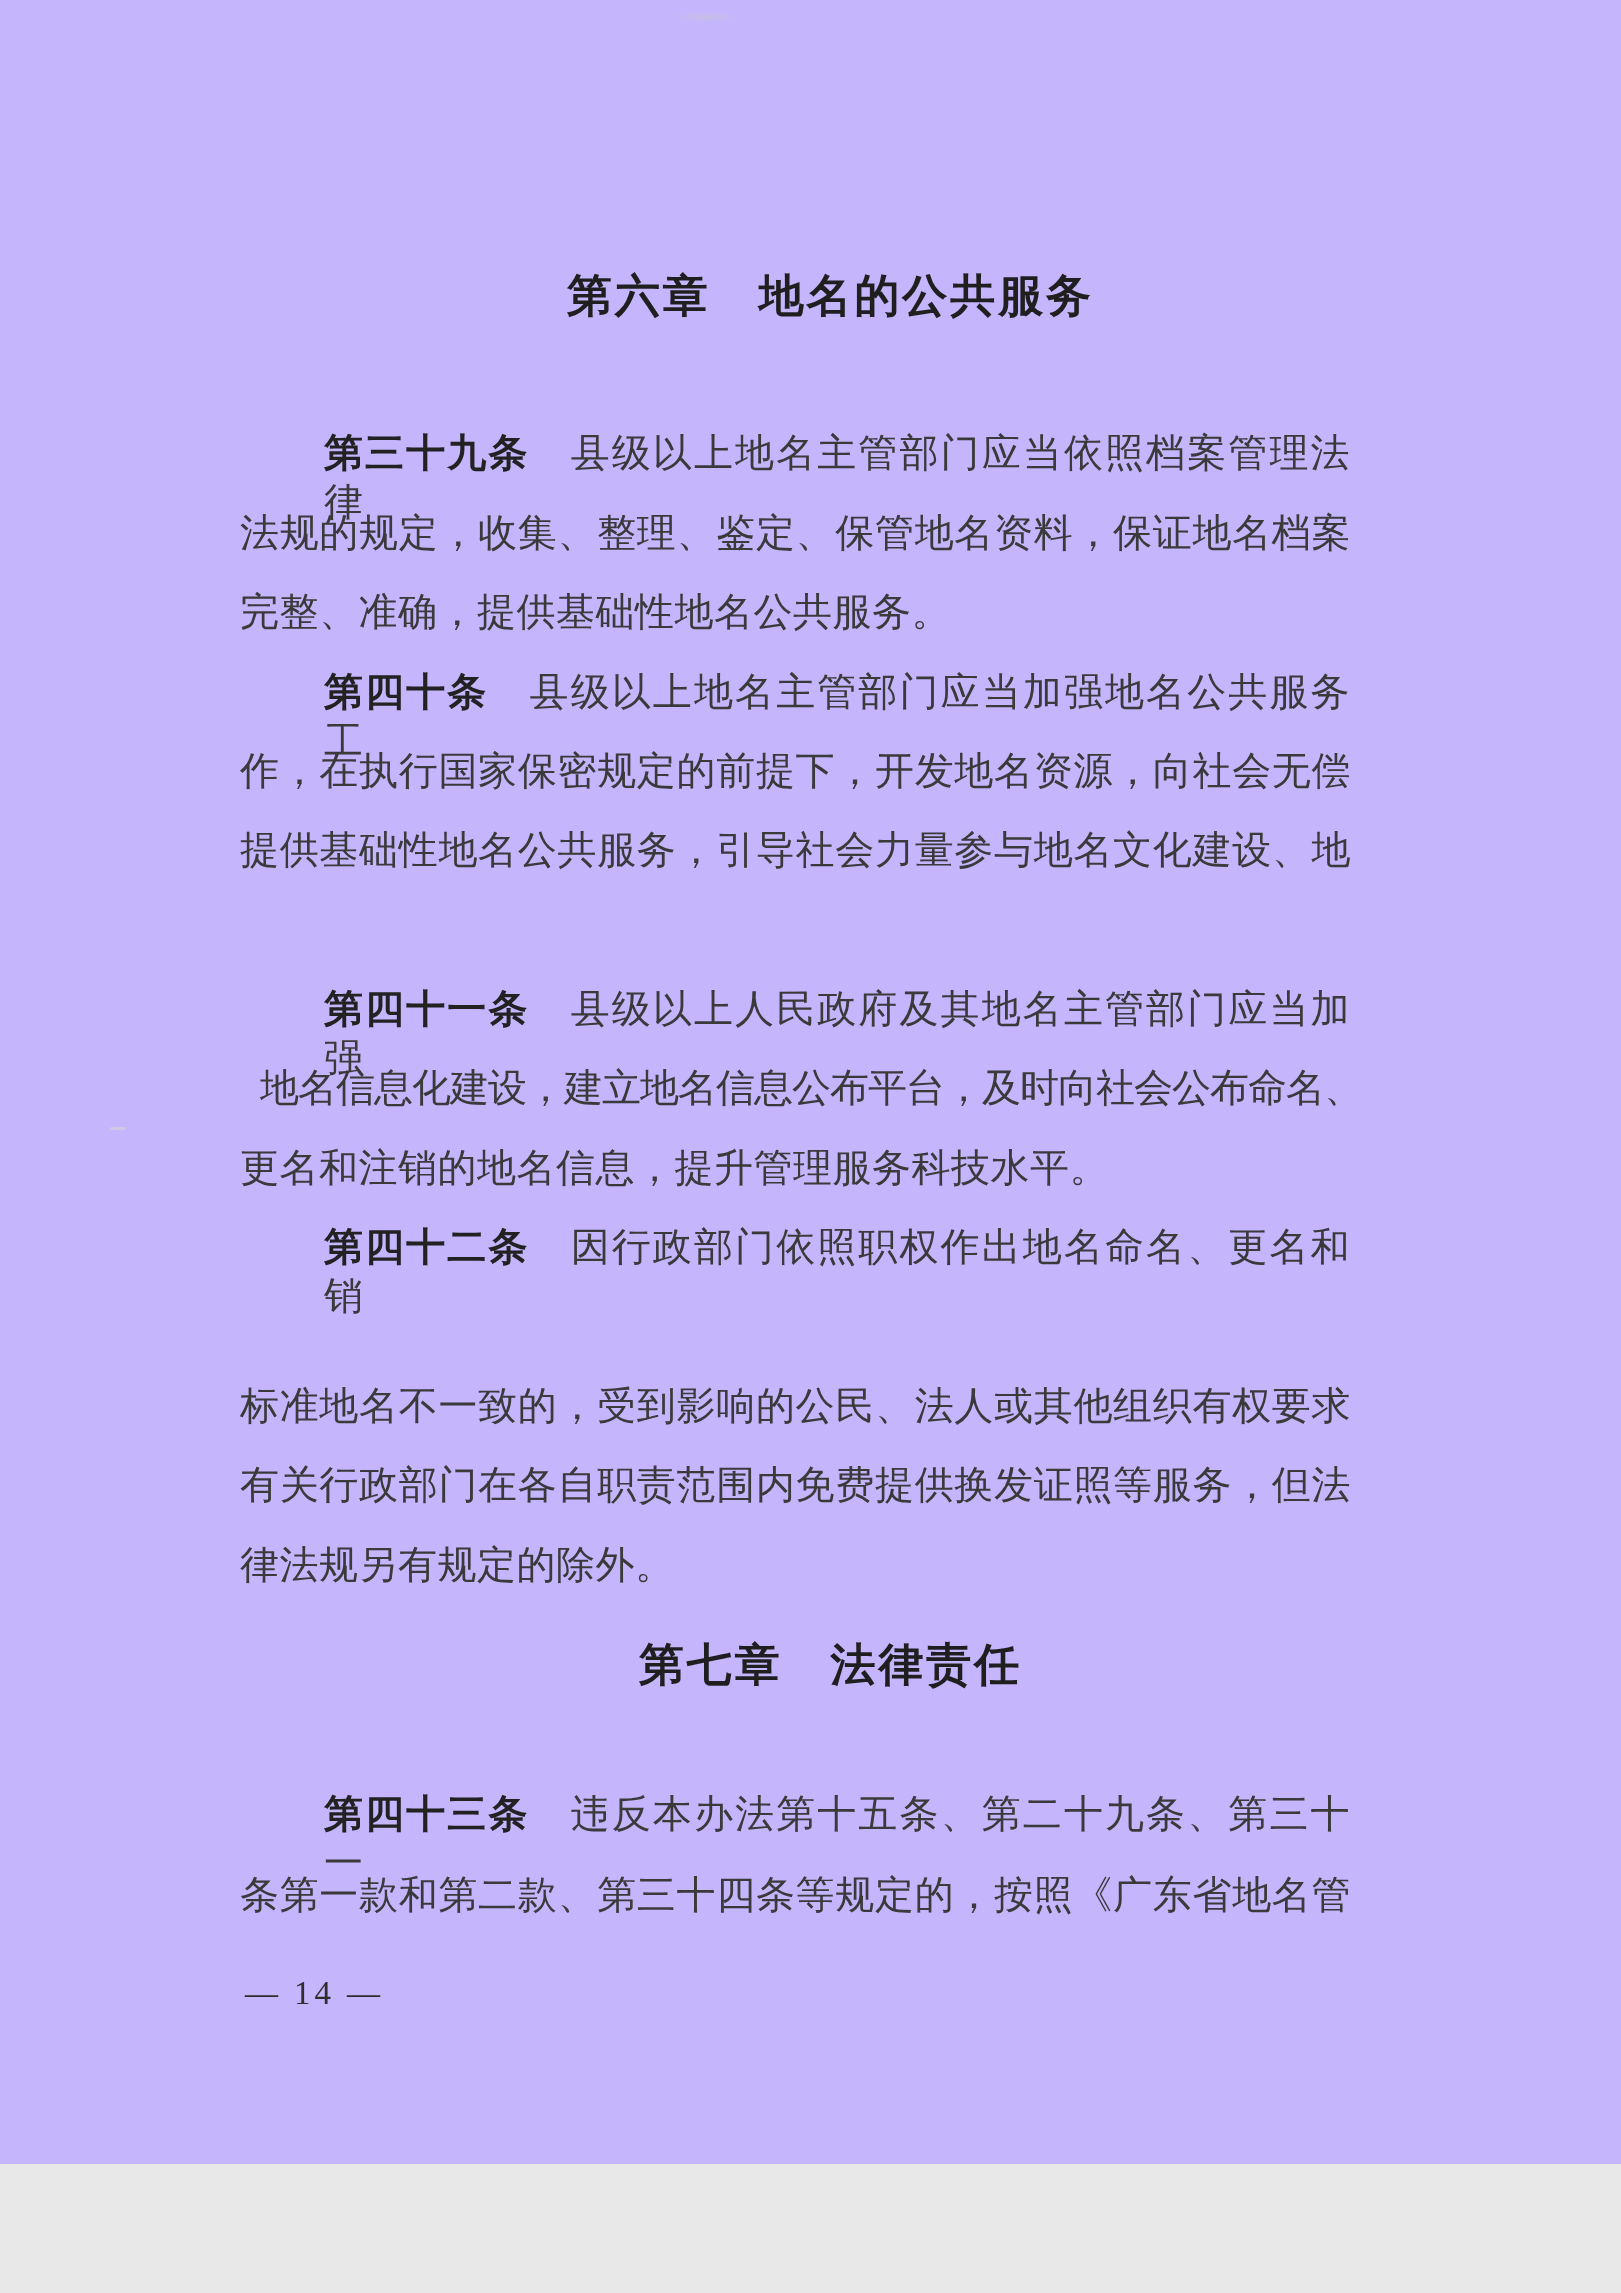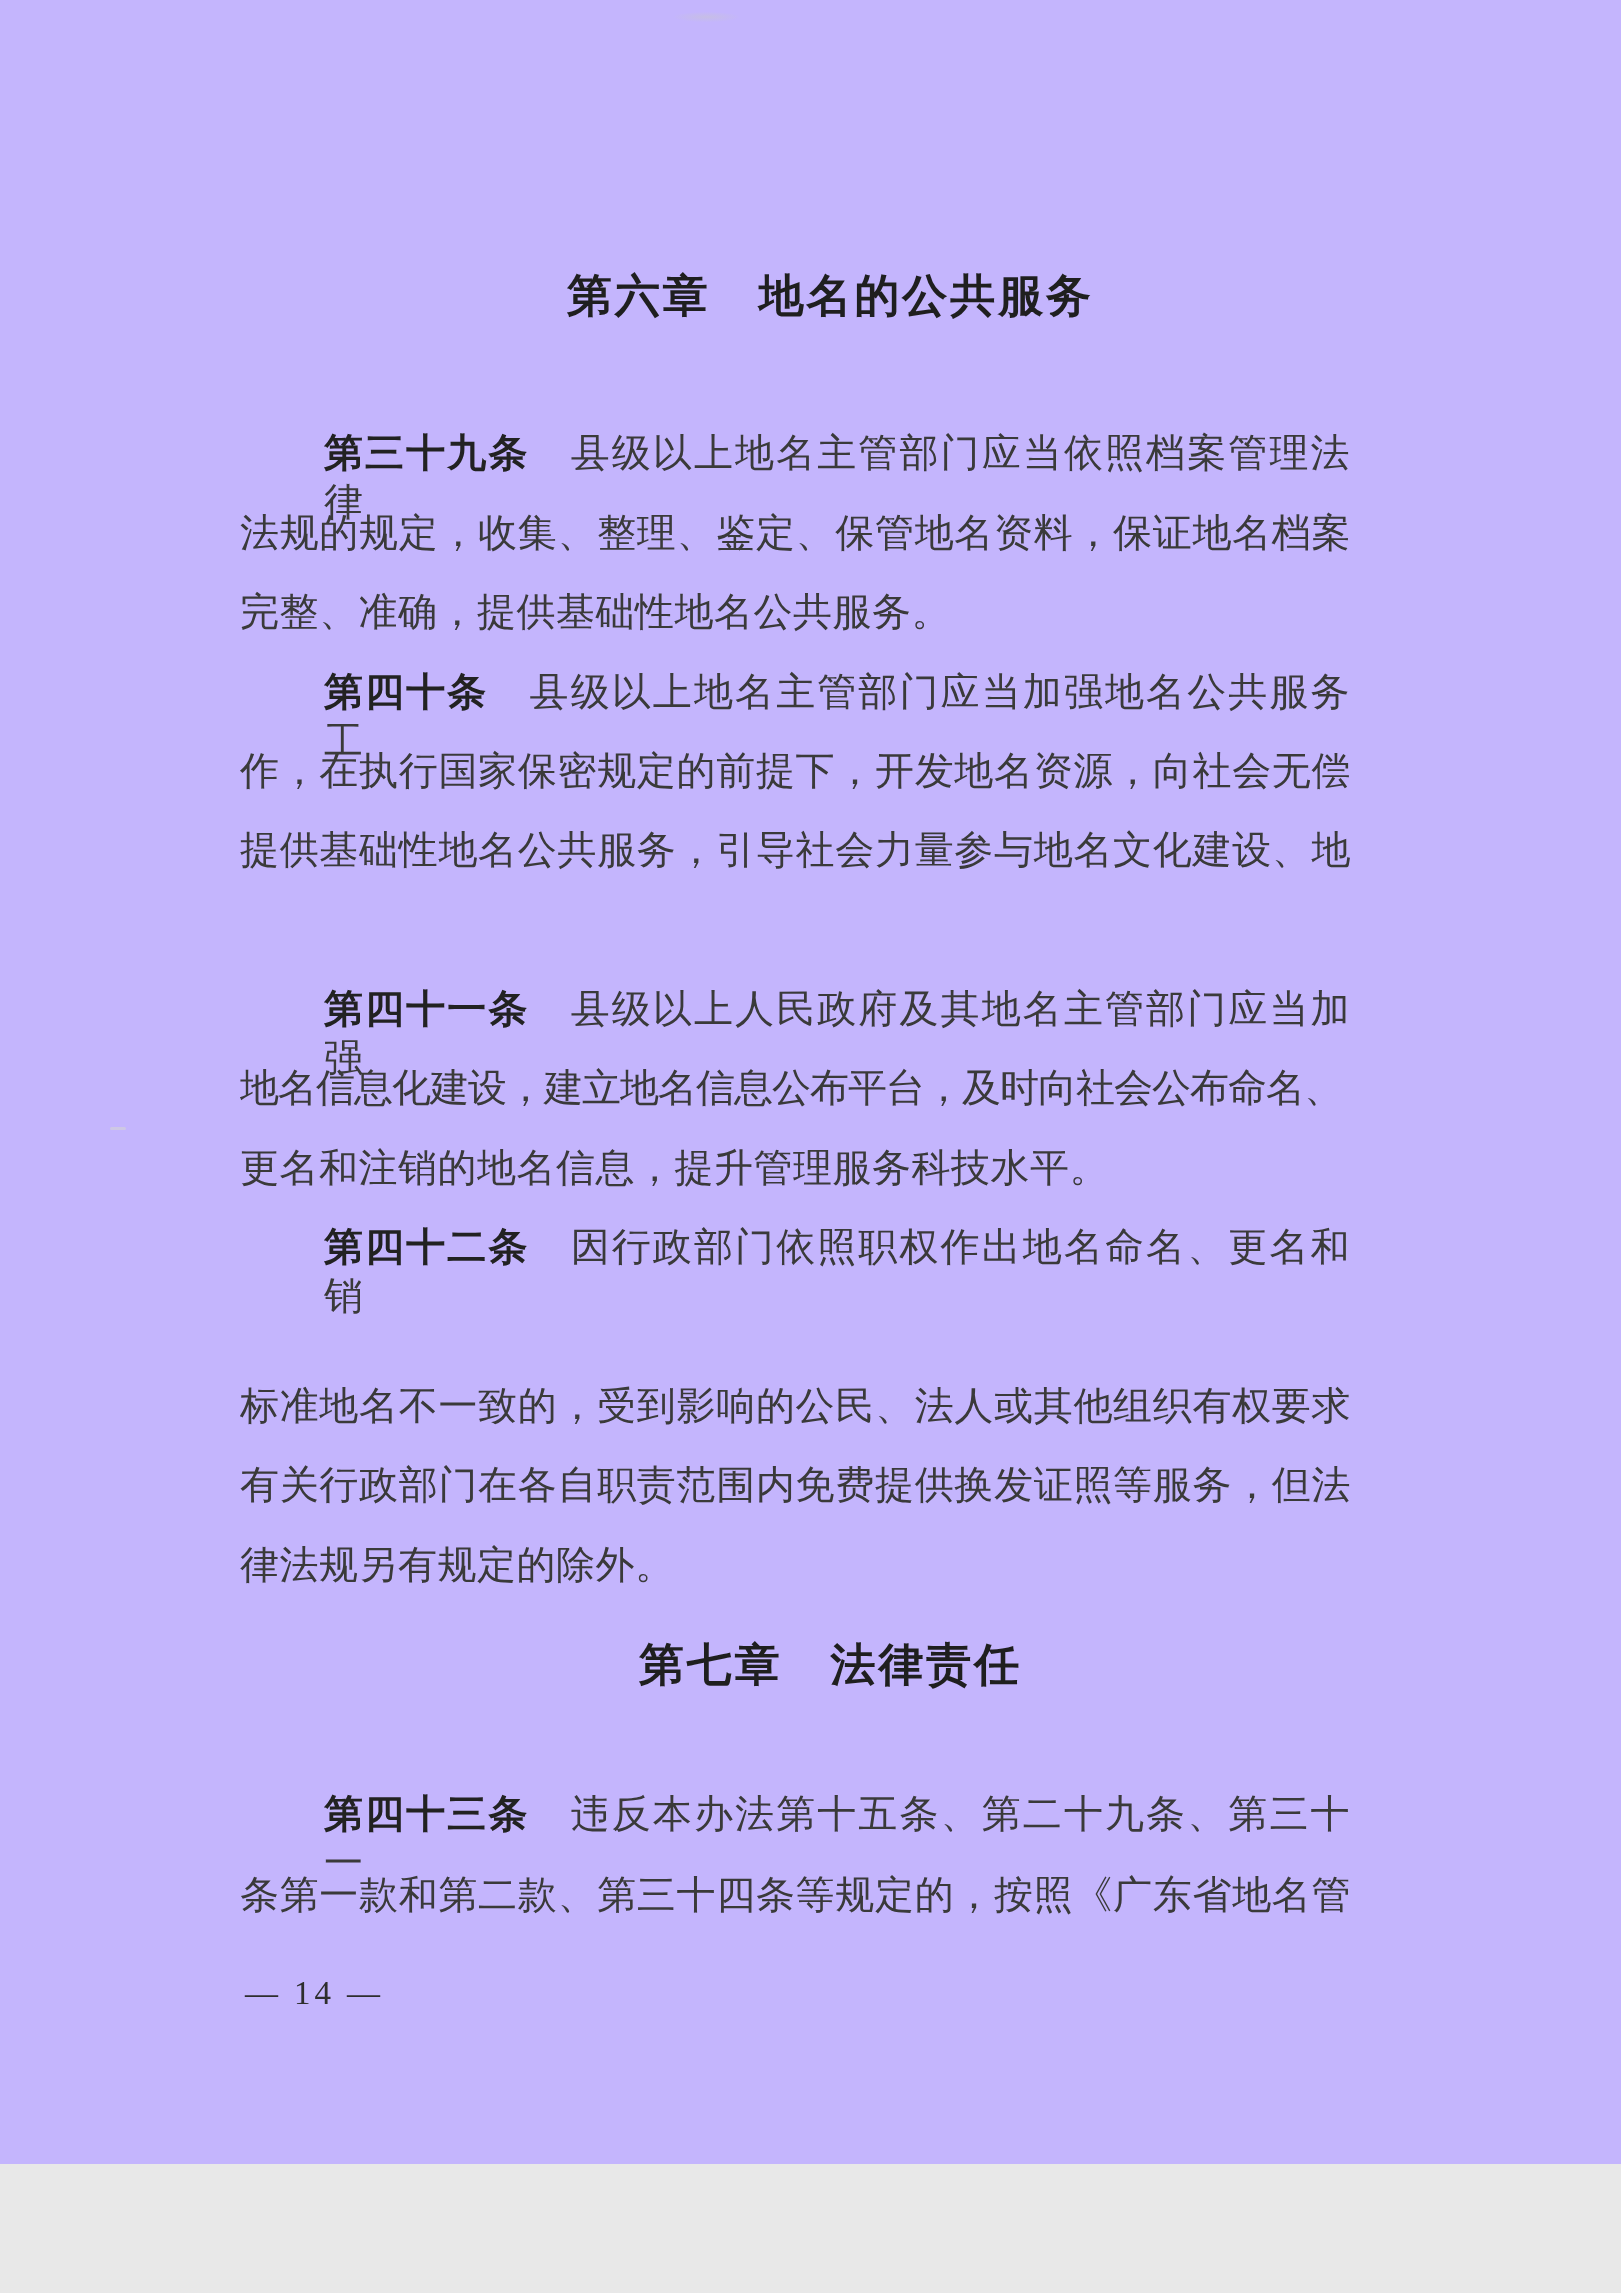--- a/index.html
+++ b/index.html
@@ -24,21 +24,21 @@
   .line{
     position:absolute;
     left:240px;width:1111px;
     font-size:39px;line-height:49px;
     color:#3a3a3a;
     letter-spacing:0.5px;
   }
   .j{ text-align:justify; text-align-last:justify; text-justify:inter-character; }
   .ind{ padding-left:84px; width:1026px; }
   .nw{ white-space:nowrap; }
-  .t1{ letter-spacing:-1px; }
+  .t1{ letter-spacing:-1px;margin-left:20px; }
   .t2{ letter-spacing:-0.5px; }
   .lead{
     font-family:"Liberation Sans","DejaVu Sans",sans-serif;
     font-weight:700;
     color:#222222;
   }
   .page-number{
     position:absolute;
     left:245px;top:1974px;
     font-size:33px;line-height:39px;

